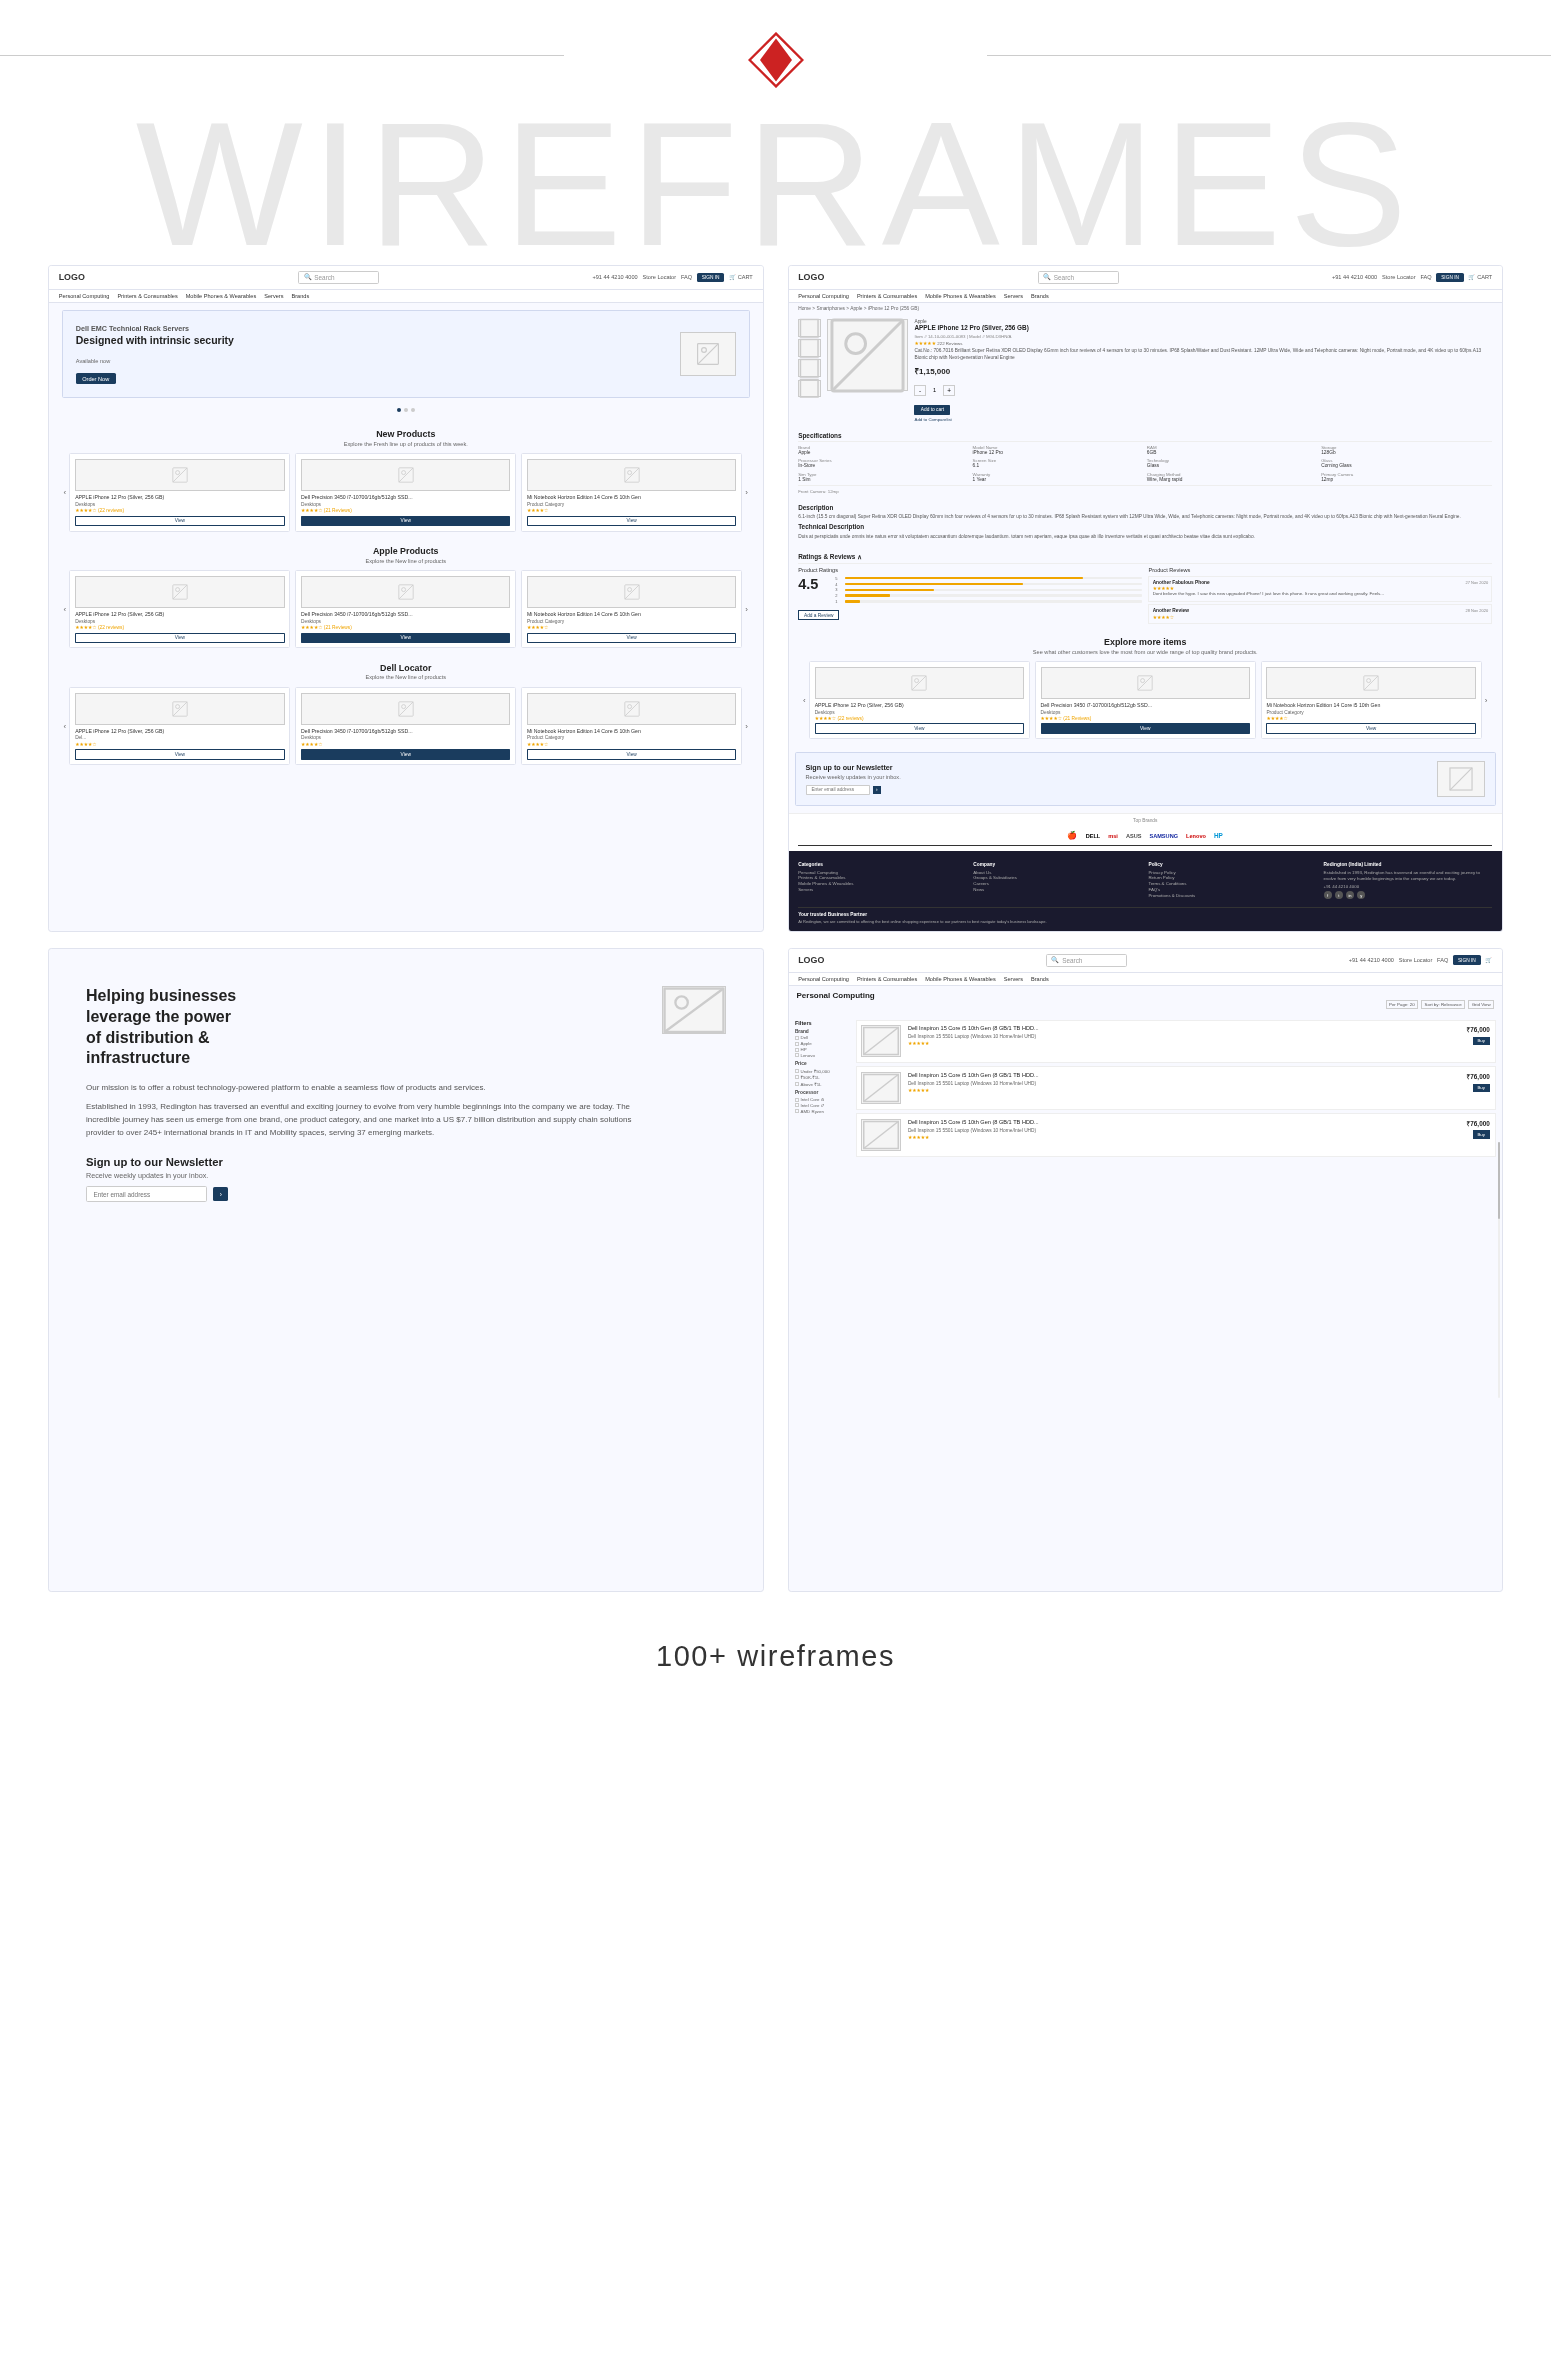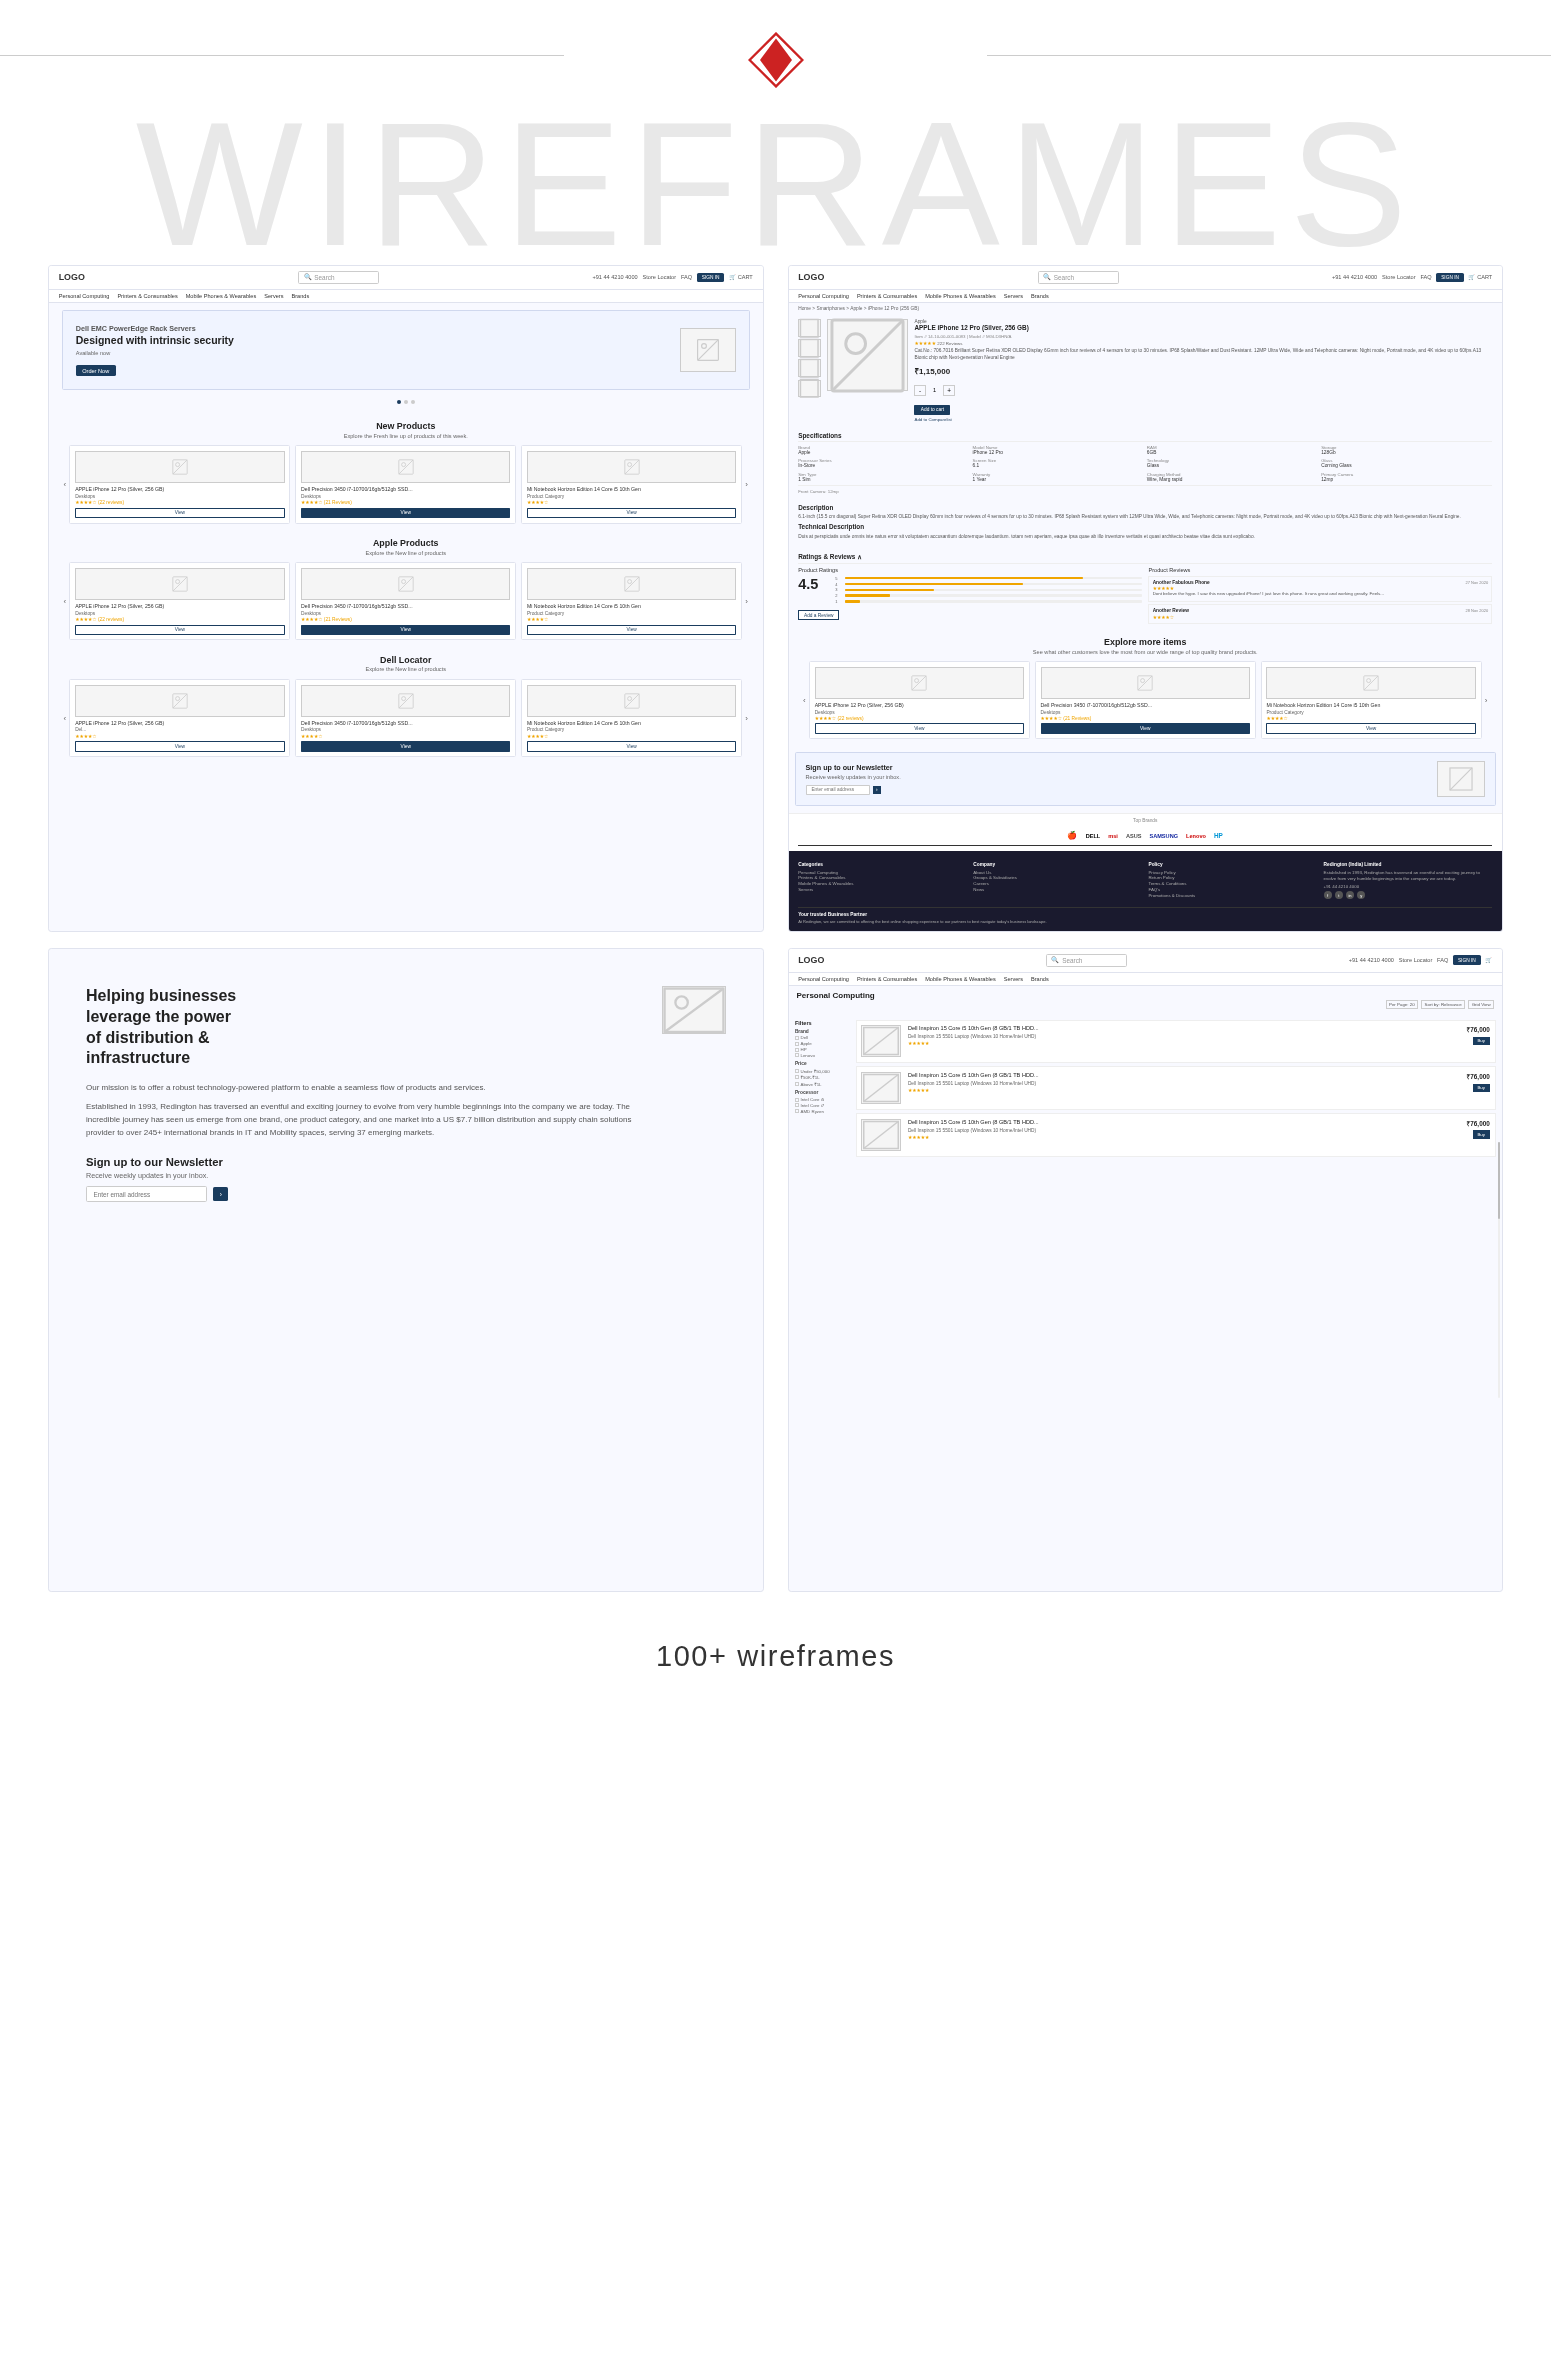--- a/index.html
+++ b/index.html
@@ -125,21 +125,21 @@
       margin: 6.4px;
       border: 0.8px solid #d0d8ee;
       border-radius: 1.6px;
       padding: 13px;
       display: flex;
       align-items: center;
       justify-content: space-between;
       min-height: 64px;
     }
     .wf-hero-text h3 { font-size: 7.2px; color: #555; margin-bottom: 1.6px; }
-    .wf-hero-text h2 { font-size: 10.5px; font-weight: bold; color: #222; line-height: 1.3; margin-bottom: 2px; text-align: center; }
+    .wf-hero-text h2 { font-size: 10.5px; font-weight: bold; color: #222; line-height: 1.3; margin-bottom: 10px; text-align: center; }
     .wf-hero-text p { font-size: 5.6px; color: #666; margin-bottom: 4.8px; }
     .wf-hero-btn {
       background: #1a3c5e;
       color: #fff;
       font-size: 5.6px;
       padding: 2.4px 6.4px;
       border: none;
       border-radius: 1.6px;
     }
     .wf-image-placeholder {
@@ -543,21 +543,21 @@
       <span>Personal Computing</span>
       <span>Printers &amp; Consumables</span>
       <span>Mobile Phones &amp; Wearables</span>
       <span>Servers</span>
       <span>Brands</span>
     </div>
 
     <div style="margin:6.4px; position:relative;">
       <div class="wf-hero">
         <div class="wf-hero-text">
-          <h3>Dell EMC PowerEdge Rack Servers</h3>
+          <h3>Dell EMC Technical Rack Servers</h3>
           <h2>Designed with intrinsic security</h2>
           <p>Available now</p>
           <button class="wf-hero-btn">Order Now</button>
         </div>
         <div class="wf-image-placeholder">
           <svg viewBox="0 0 30 30" fill="none" stroke="#ccc" stroke-width="1.5">
             <rect x="2" y="2" width="26" height="26" rx="1"></rect>
             <line x1="2" y1="28" x2="28" y2="2"></line>
             <circle cx="10" cy="10" r="3"></circle>
           </svg>

